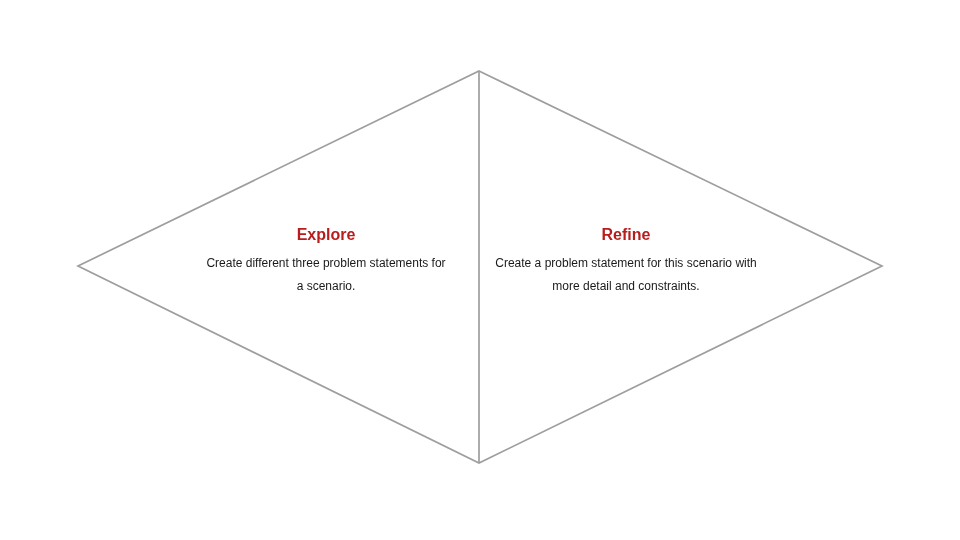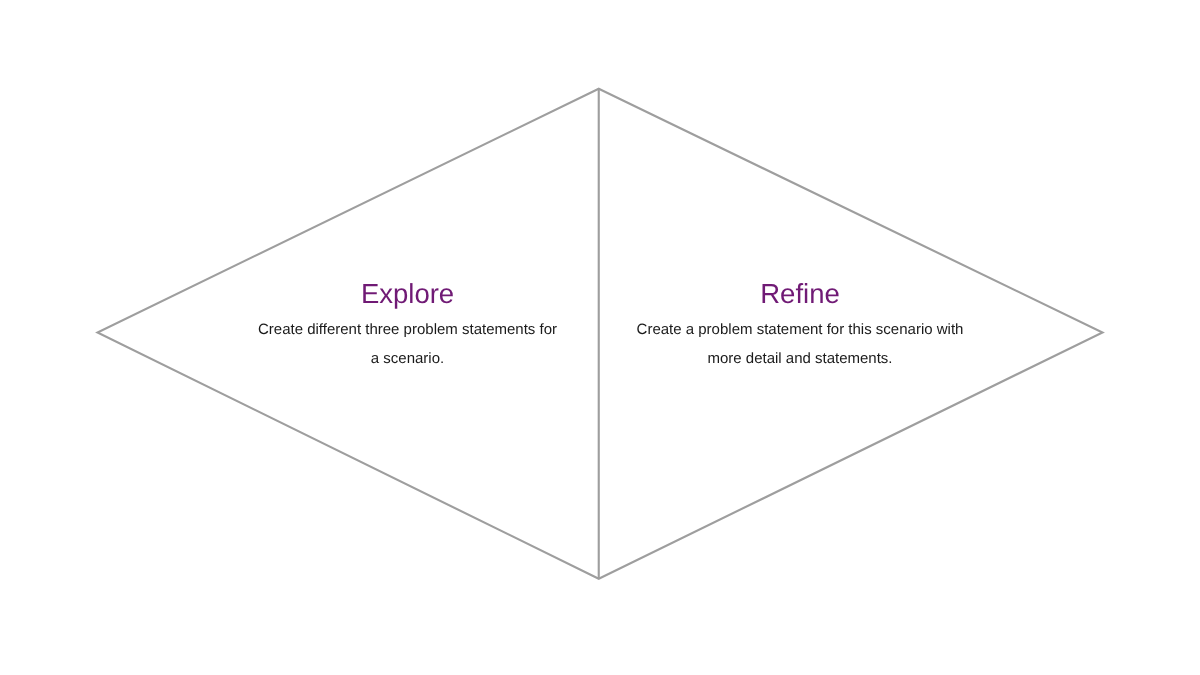--- a/index.html
+++ b/index.html
@@ -27,41 +27,41 @@
     width: 960px;
     height: 540px;
     display: block;
   }
   .panel {
     position: absolute;
     text-align: center;
     color: #1a1a1a;
   }
   .panel-title {
-    font-size: 22px;
+    font-size: 16px;
     line-height: 30px;
-    font-weight: 400;
-    color: #701a75;
+    font-weight: 700;
+    color: #b91c1c;
     margin: 0 0 2px 0;
     white-space: nowrap;
   }
   .panel-body {
     font-size: 12px;
     line-height: 23px;
     font-weight: 400;
     color: #1a1a1a;
     margin: 0;
   }
   #panel-explore {
     left: 206px;
     top: 220px;
     width: 240px;
   }
   #panel-refine {
-    left: 505px;
+    left: 491px;
     top: 220px;
     width: 270px;
   }
 </style>
 </head>
 <body>
 
 <div id="canvas">
 
   <svg id="diagram-svg" viewBox="0 0 960 540" xmlns="http://www.w3.org/2000/svg">
@@ -69,16 +69,16 @@
     <line id="diamond-divider" x1="479" y1="71" x2="479" y2="463" stroke="#9e9e9e" stroke-width="1.7"></line>
   </svg>
 
   <div class="panel" id="panel-explore">
     <div class="panel-title">Explore</div>
     <div class="panel-body">Create different three problem statements for a scenario.</div>
   </div>
 
   <div class="panel" id="panel-refine">
     <div class="panel-title">Refine</div>
-    <div class="panel-body">Create a problem statement for this scenario with more detail and statements.</div>
+    <div class="panel-body">Create a problem statement for this scenario with more detail and constraints.</div>
   </div>
 
 </div>
 
 </body></html>

